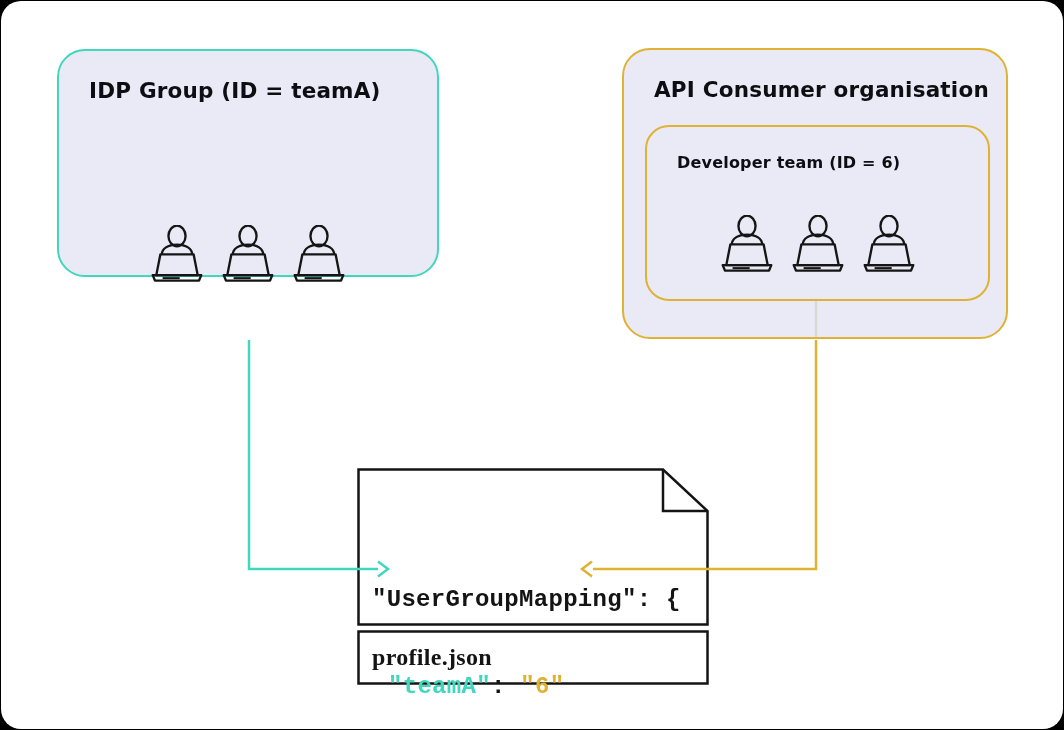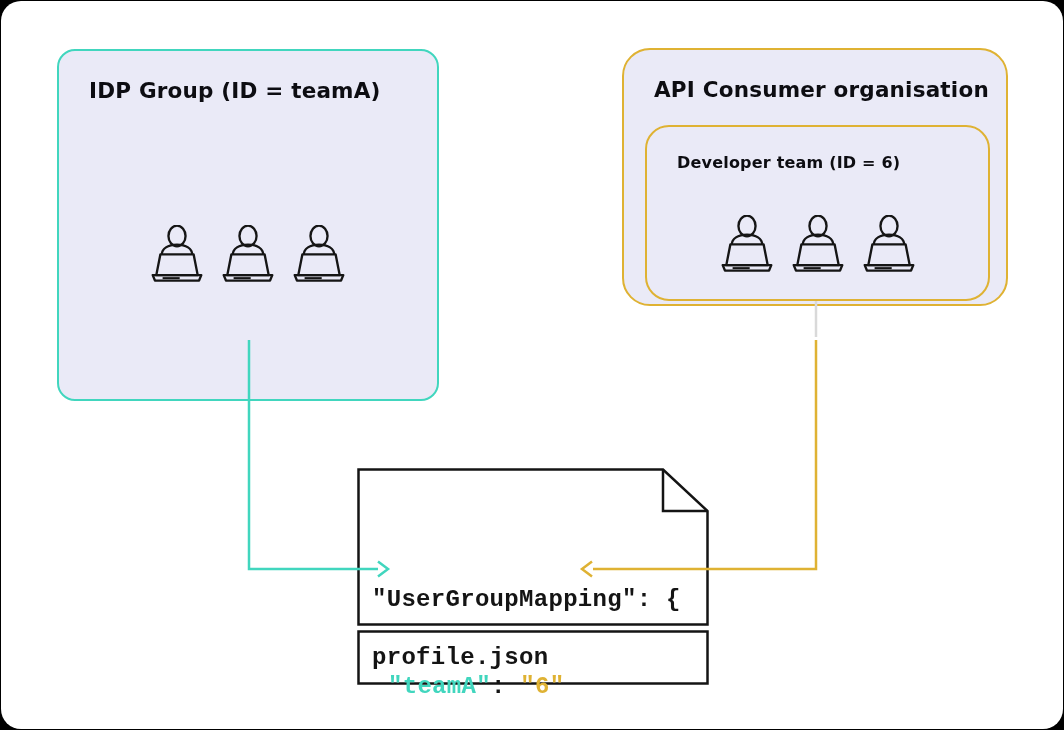--- a/index.html
+++ b/index.html
@@ -6,38 +6,38 @@
     --teal:#41D6BE; --gold:#DFB233; --panel:#EAEAF7; --gray:#D9D9D9; --ink:#141414;
   }
   *{margin:0;padding:0;box-sizing:border-box;}
   html,body{background:#000;}
   body{font-family:"DejaVu Sans","Liberation Sans",sans-serif;}
   .stage{position:relative;width:1064px;height:730px;background:#000;overflow:hidden;}
   .card{position:absolute;inset:1px;background:#fff;border-radius:20px;}
   .panel{position:absolute;background:var(--panel);border:2.5px solid;border-radius:28px;}
   .panel-title{position:absolute;left:30px;top:27px;font-size:21.5px;font-weight:600;
     color:#0d0d12;letter-spacing:.2px;white-space:nowrap;}
-  .idp-box{left:56px;top:48px;width:382px;height:352px;border-color:var(--teal);border-radius:18px;}
-  .org-box{left:621px;top:47px;width:386px;height:258px;border-color:var(--gold);}
+  .idp-box{left:56px;top:48px;width:382px;height:228px;border-color:var(--teal);}
+  .org-box{left:621px;top:47px;width:386px;height:291px;border-color:var(--gold);}
   .team-box{position:absolute;left:21px;top:75px;width:345px;height:176px;background:var(--panel);
     border:2.5px solid var(--gold);border-radius:24px;}
   .team-box .panel-title{top:26px;font-size:16px;}
   .icons-row{position:absolute;left:0;right:0;display:flex;justify-content:center;gap:17px;}
   .idp-box .icons-row{top:174px;}
   .team-box .icons-row{top:88px;}
   .person{width:54px;height:58px;display:block;}
   .overlay{position:absolute;left:0;top:0;width:1064px;height:730px;pointer-events:none;}
   .code{position:absolute;left:371px;top:526px;z-index:3;
     font-family:"Liberation Mono","DejaVu Sans Mono",monospace;font-weight:700;
     font-size:24px;line-height:29px;letter-spacing:.3px;color:var(--ink);white-space:pre;}
   .code .row2{padding-left:16px;}
   .code .key{color:var(--teal);}
   .code .val{color:var(--gold);}
   .filename{position:absolute;left:371px;top:643px;z-index:3;
-    font-family:Liberation Mono, monospace;font-weight:700;
+    font-family:Liberation Serif, serif;font-weight:700;
     font-size:24px;letter-spacing:.3px;color:var(--ink);white-space:pre;}
 </style>
 </head>
 <body>
 
 <svg width="0" height="0" style="position:absolute" aria-hidden="true">
   <symbol id="person-laptop" viewBox="0 0 60 64">
     <g fill="none" stroke="#151515" stroke-width="2.6" stroke-linejoin="round">
       <ellipse cx="30" cy="12" rx="9.5" ry="11.5"></ellipse>
       <path d="M13 33 C13 26 20 21.5 30 21.5 C40 21.5 47 26 47 33"></path>

